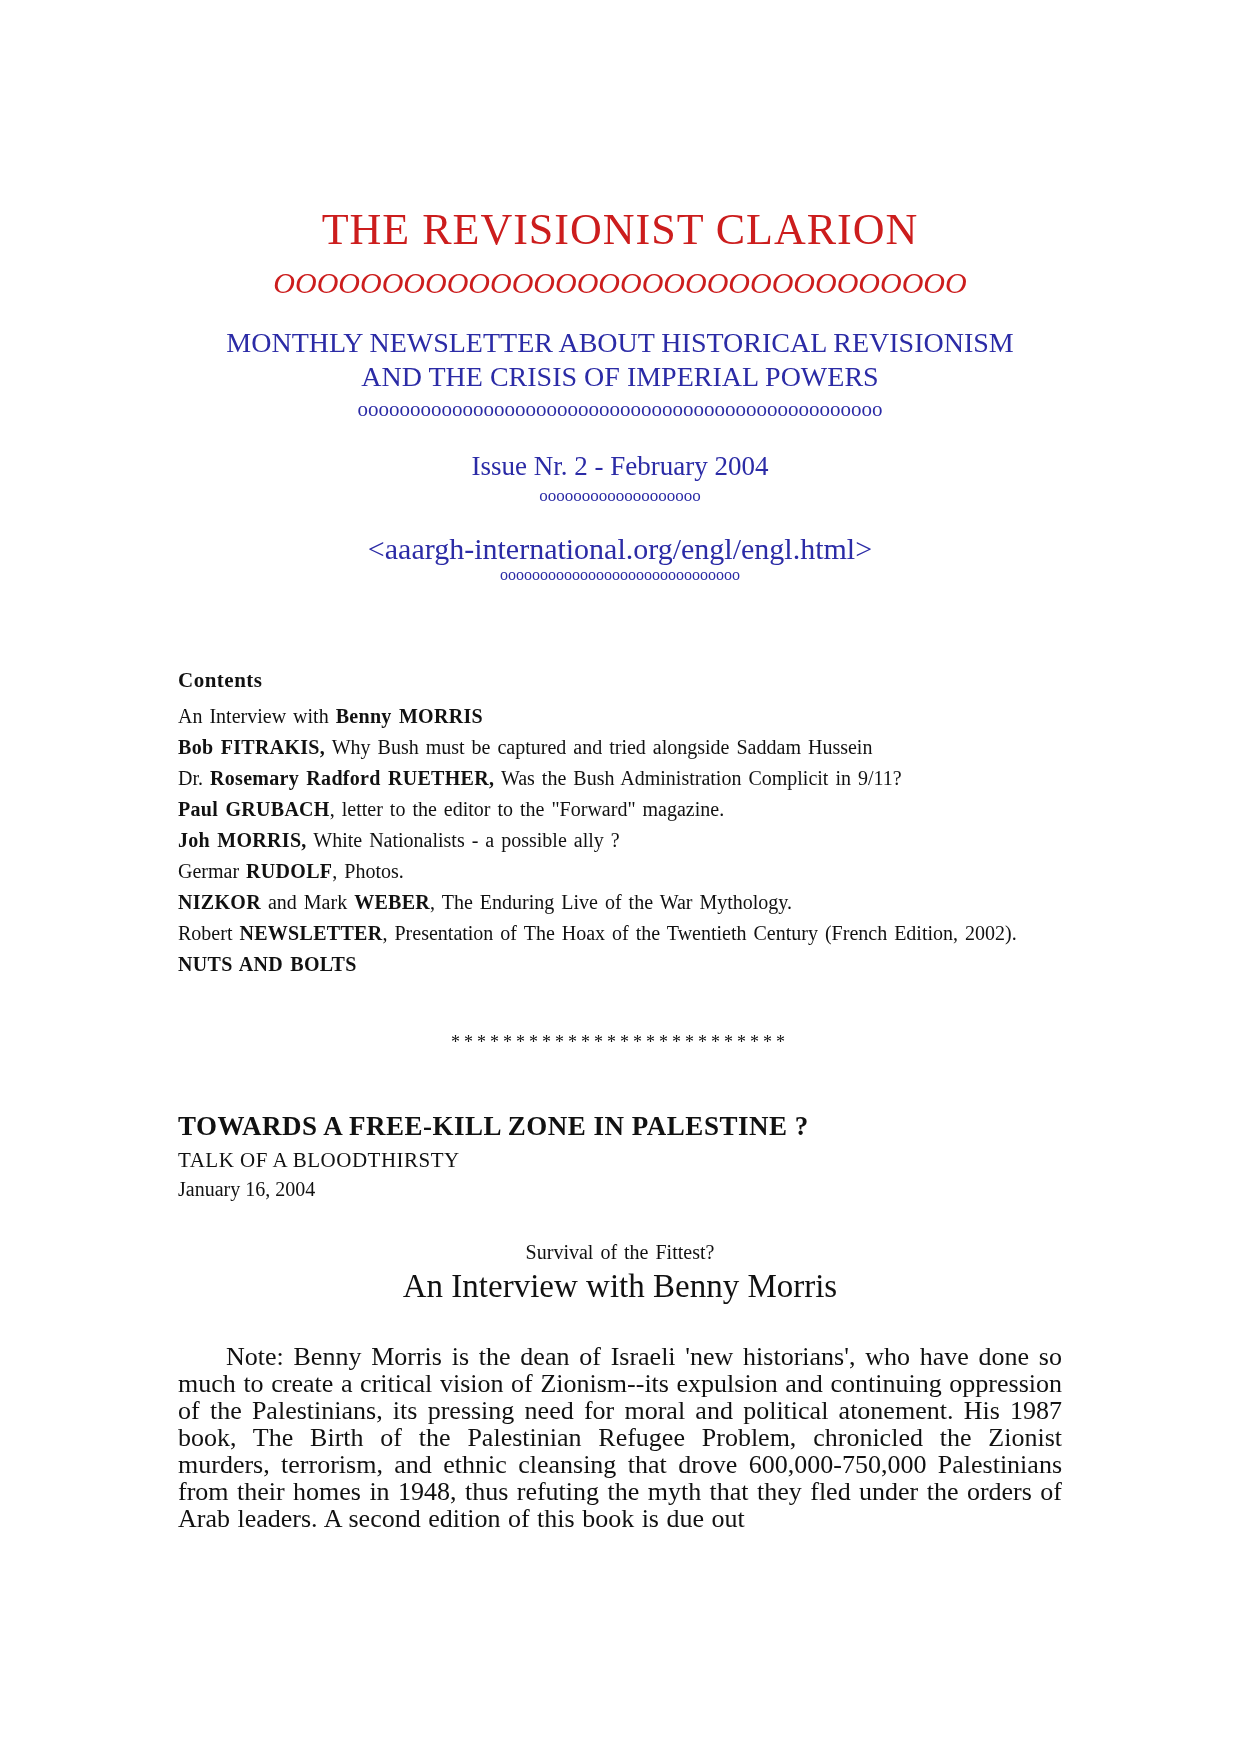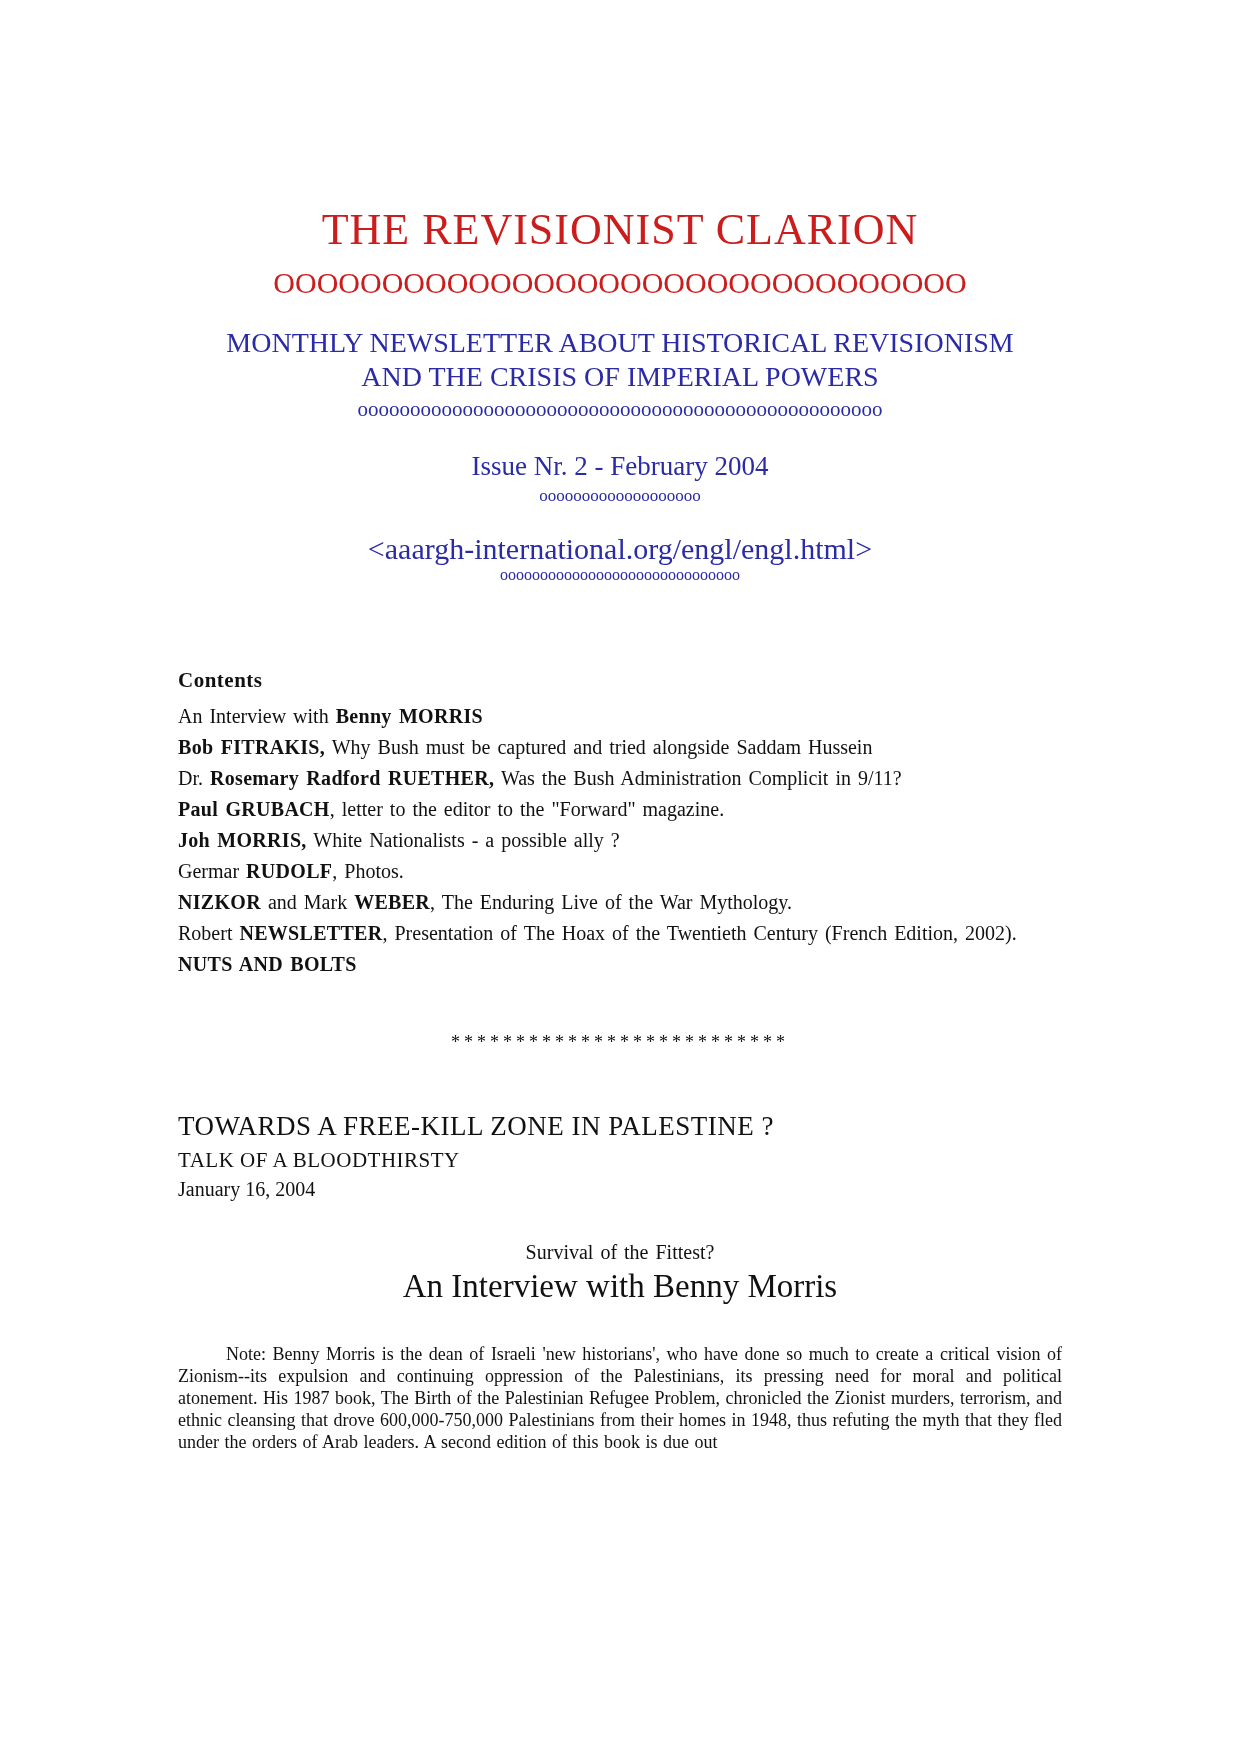--- a/index.html
+++ b/index.html
@@ -31,20 +31,21 @@
     color: var(--red, #CC1D1D);
     font-weight: normal;
     margin: 0;
   }
   .title-ornament {
     font-size: 30px;
     line-height: 1;
     margin-top: 14px;
     color: var(--red, #CC1D1D);
     letter-spacing: 0px;
+    font-style: italic;
   }
   .subtitle {
     margin-top: 28px;
     font-size: 28px;
     line-height: 1.2;
     color: var(--blue, #2B2BA6);
   }
   .subtitle-ornament {
     font-size: 21px;
     line-height: 1.1;
@@ -92,21 +93,21 @@
     margin-top: 52px;
     font-size: 18px;
     letter-spacing: 4px;
     font-family: "Liberation Serif", serif;
   }
 
   
   .article-header { margin-top: 58px; }
   .article-headline {
     font-size: 27px;
-    font-weight: normal;
+    font-weight: bold;
     margin: 0;
     letter-spacing: 0.5px;
   }
   .article-subhead {
     font-size: 21px;
     margin-top: 6px;
     letter-spacing: 0.5px;
   }
   .article-date {
     font-size: 20px;
@@ -123,22 +124,22 @@
   }
   .interview-byline {
     font-size: 21px;
     margin-top: 26px;
     word-spacing: 2px;
   }
 
   
   .note {
     margin-top: 38px;
-    font-size: 18px;
-    line-height: 22px;
+    font-size: 26px;
+    line-height: 27px;
     text-align: justify;
     text-indent: 48px;
     word-spacing: 1px;
   }
 </style>
 </head>
 <body>
 
 <div class="page">
   <div class="inner">

